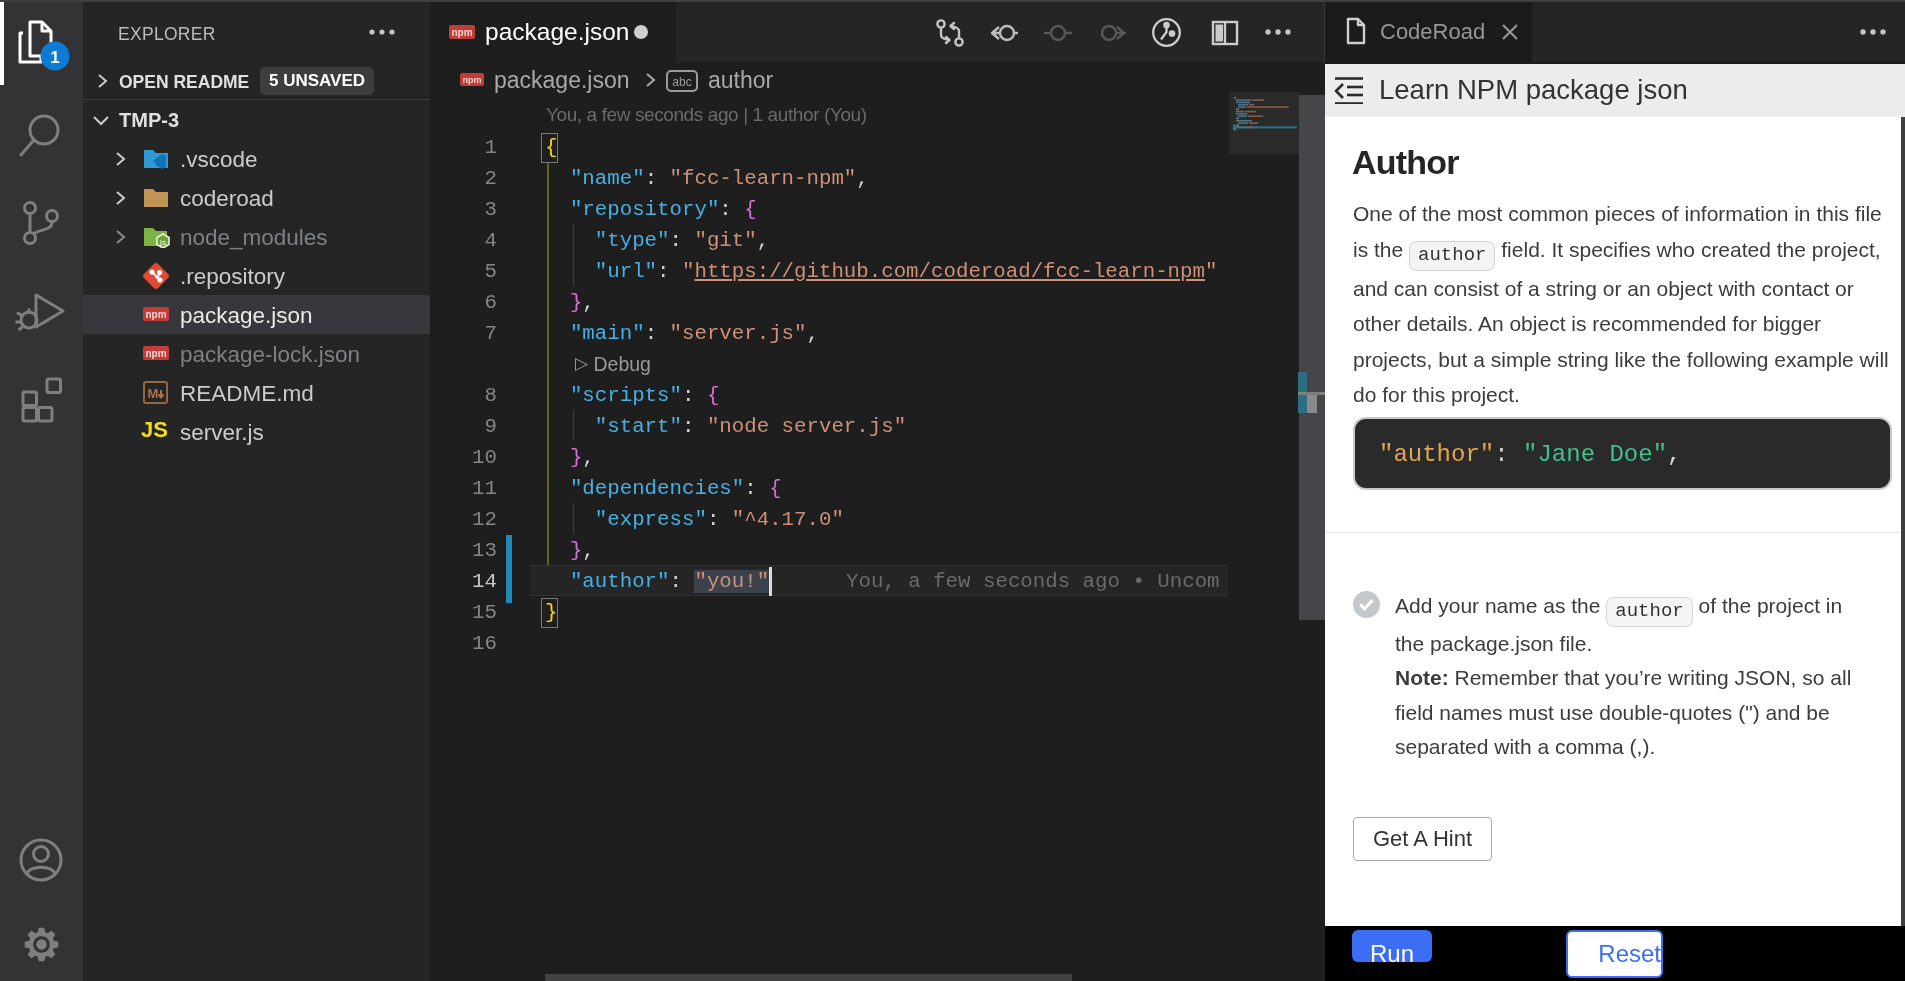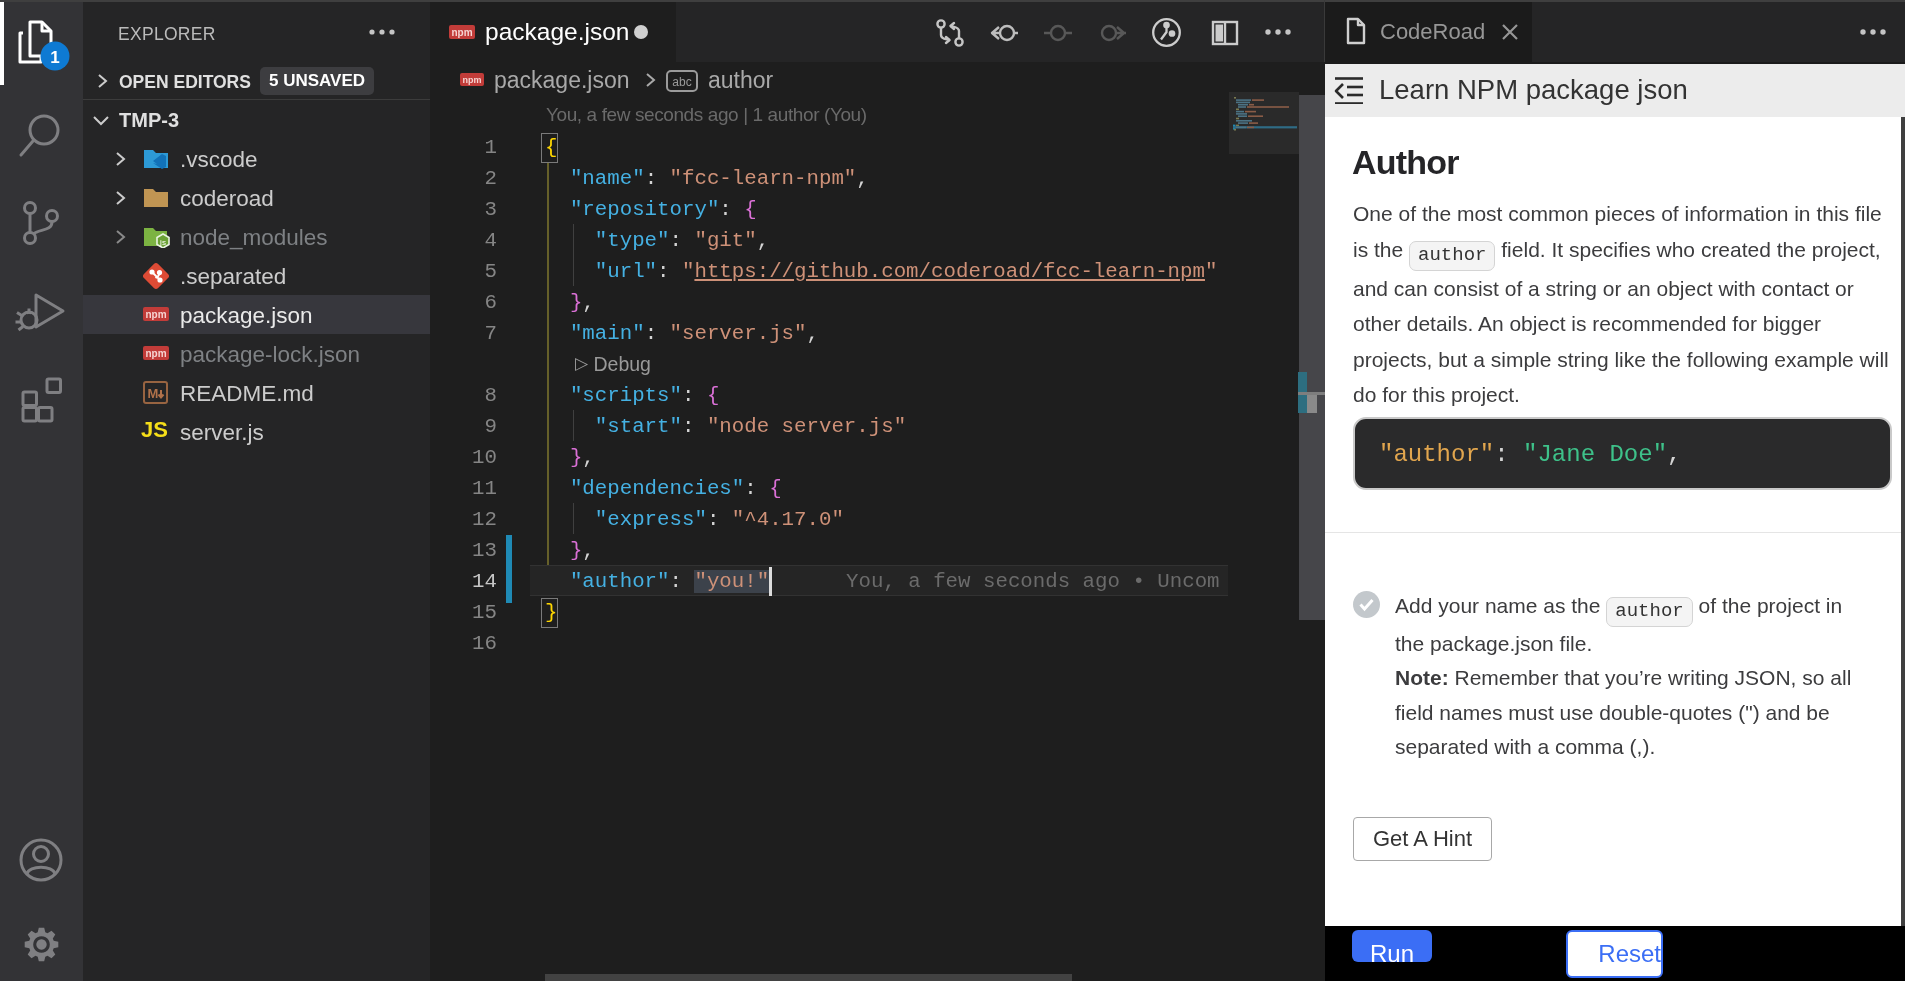--- a/index.html
+++ b/index.html
@@ -111,21 +111,21 @@
           <circle cx="4" cy="8" r="2.6"></circle>
           <circle cx="14" cy="8" r="2.6"></circle>
           <circle cx="24" cy="8" r="2.6"></circle>
         </g>
     </svg>
 
     <div style="position:absolute;left:0;top:62px;width:347px;height:38px;border-bottom:1px solid #3c3c3c;">
       <svg style="position:absolute;left:10px;top:10px;width:18px;height:18px;">
           <path d="M6 3 l7 6 l-7 6" fill="none" stroke="#cccccc" stroke-width="2"></path>
         </svg>
-      <div style="position:absolute;left:36px;top:10px;font-size:17.5px;font-weight:bold;color:#e0e0e0;">OPEN EDITORS</div>
+      <div style="position:absolute;left:36px;top:10px;font-size:17.5px;font-weight:bold;color:#e0e0e0;">OPEN README</div>
       <div style="position:absolute;left:177px;top:5px;height:28px;padding:0 9px;background:#3d3d40;border-radius:5px;font-size:17px;font-weight:bold;color:#ffffff;line-height:28px;">5 UNSAVED</div>
     </div>
 
     <div style="position:absolute;left:0;top:101px;width:347px;height:38px;">
       <svg style="position:absolute;left:8px;top:11px;width:20px;height:18px;">
           <path d="M3 5 l7 7 l7 -7" fill="none" stroke="#cccccc" stroke-width="2"></path>
         </svg>
       <div style="position:absolute;left:36px;top:8px;font-size:20px;font-weight:bold;color:#e0e0e0;">TMP-3</div>
     </div>
 
@@ -163,21 +163,21 @@
       <svg style="position:absolute;left:58px;top:5px;width:30px;height:30px;">
         <rect x="5" y="5" width="20" height="20" rx="3" fill="#dd4b35" transform="rotate(45 15 15)"></rect>
         <g stroke="#ffffff" stroke-width="1.8" fill="#ffffff">
           <path d="M11 11 l8 8" fill="none"></path>
           <circle cx="11" cy="11" r="1.7"></circle>
             <circle cx="19" cy="19" r="1.7"></circle>
             <circle cx="18.5" cy="11.5" r="1.7"></circle>
           <path d="M18.5 11.5 c0 4 -2 4 -4 5.5" fill="none"></path>
         </g>
       </svg>
-      <div class="tlabel">.separated</div>
+      <div class="tlabel">.repository</div>
     </div>
     <div class="treerow" style="top:295px;background:#37373d;">
       <svg style="position:absolute;left:60px;top:11px;width:26px;height:17px;">
         <rect x="0" y="1" width="26" height="14" rx="2" fill="#c23c39"></rect>
         <text x="13" y="12" font-size="10" font-weight="bold" fill="#f6d4d2" text-anchor="middle" font-family="Liberation Sans">npm</text>
       </svg>
       <div class="tlabel" style="color:#eaeaea;">package.json</div>
     </div>
     <div class="treerow" style="top:334px;">
       <svg style="position:absolute;left:60px;top:11px;width:26px;height:17px;">

